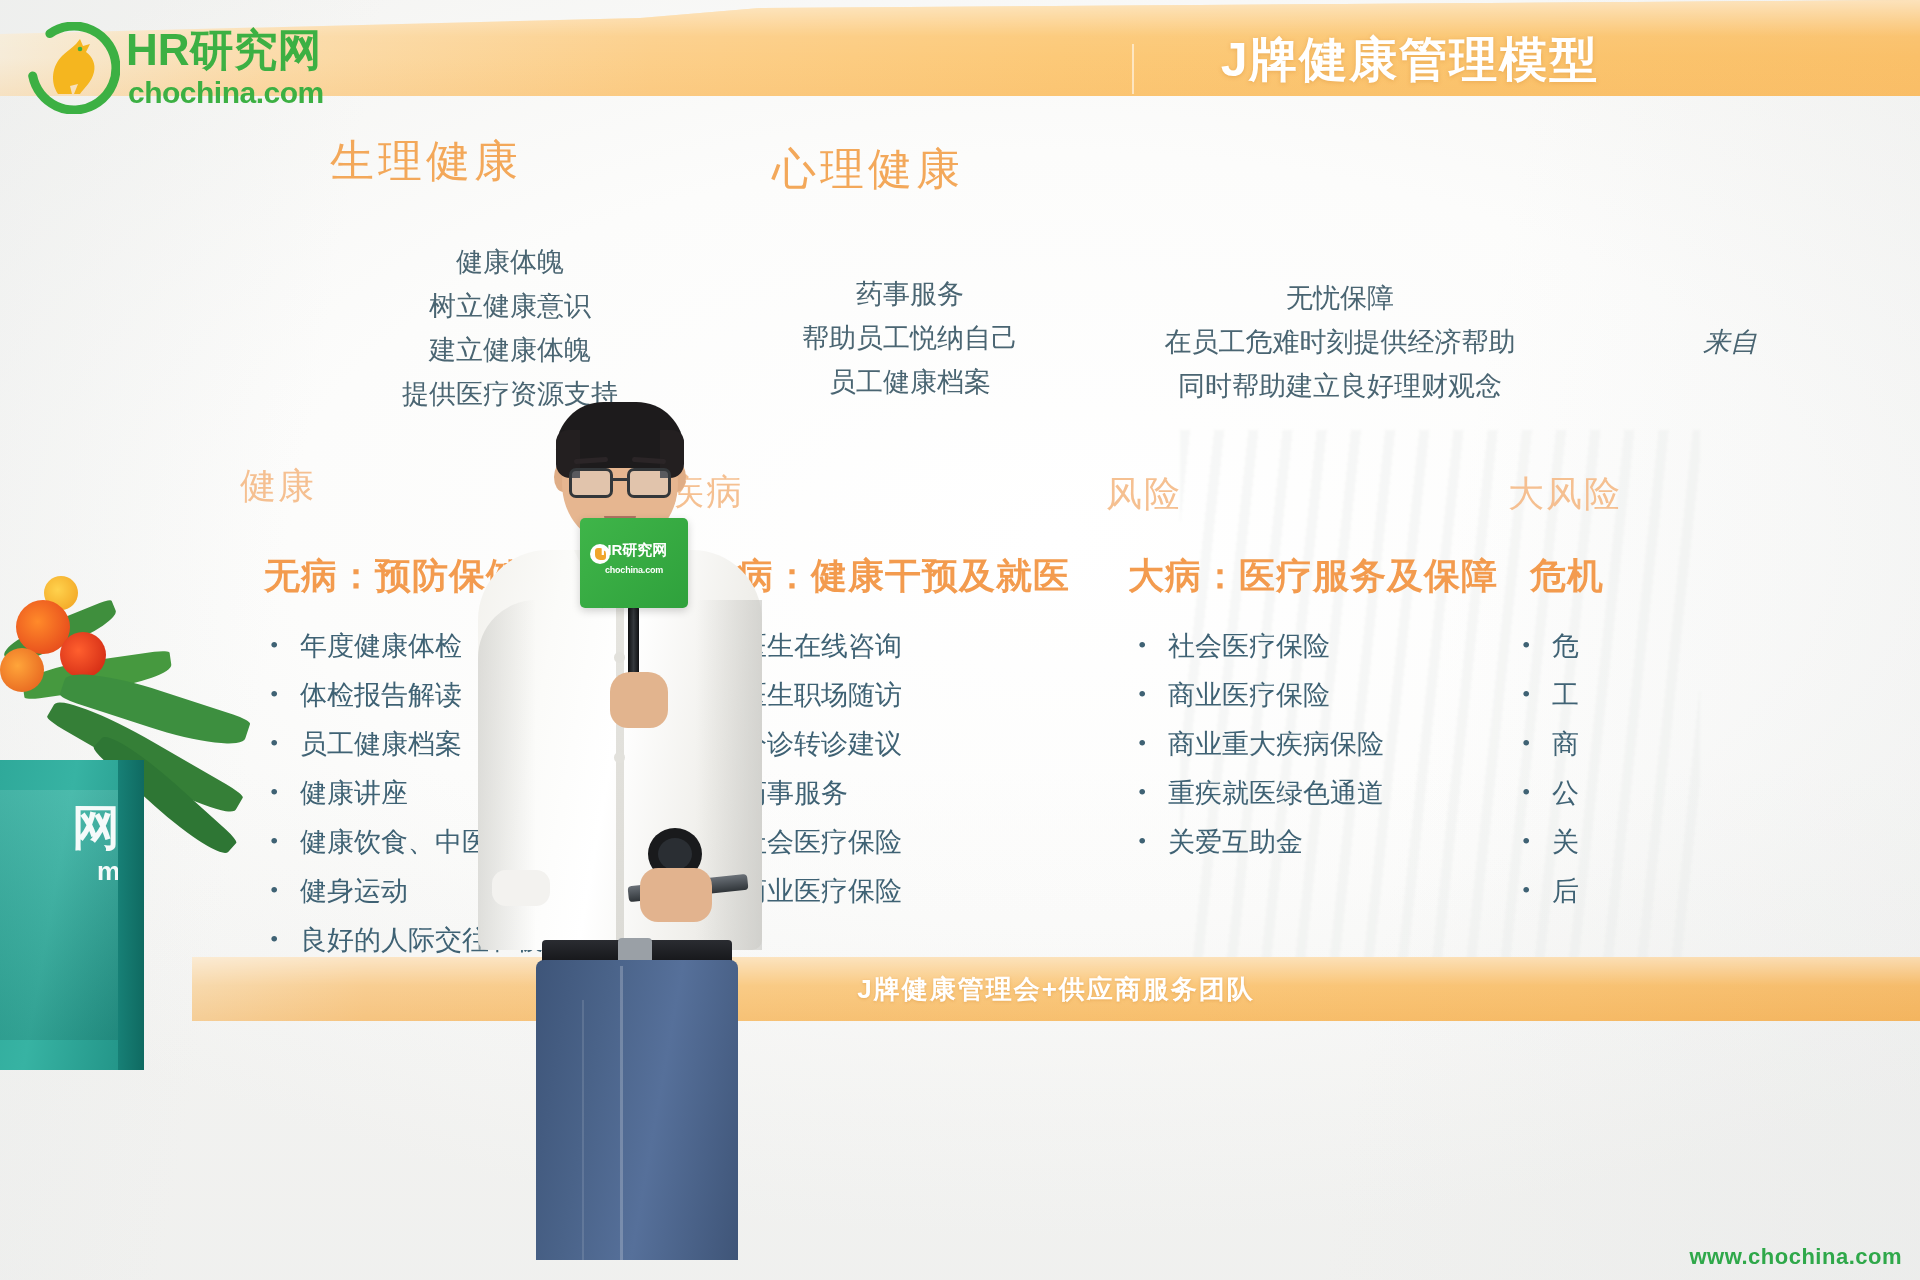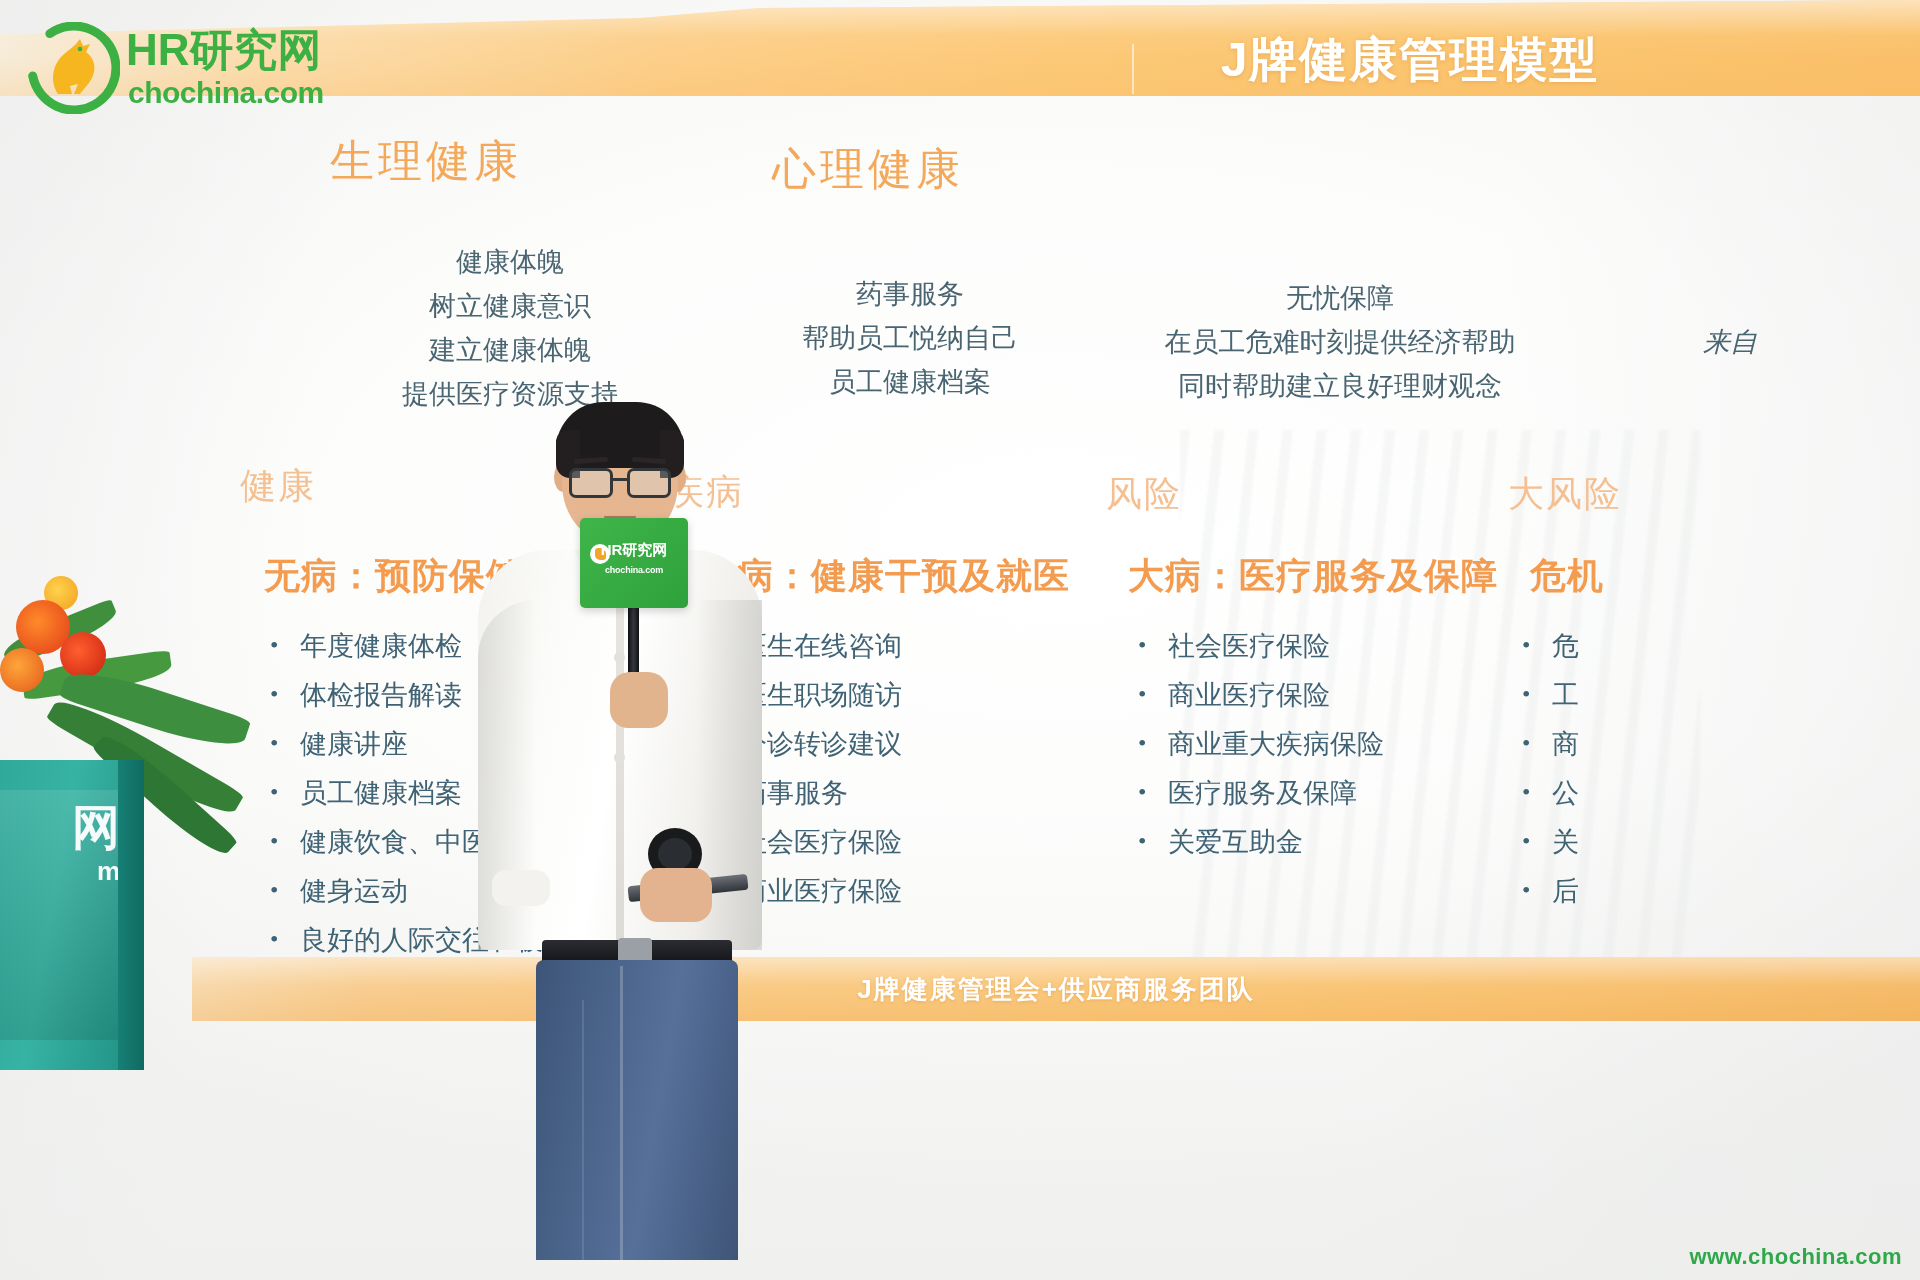--- a/index.html
+++ b/index.html
@@ -311,41 +311,41 @@
   <div class="stage" id="stage-3">大风险</div>
 
   <div class="sec-head" id="sec-head-0">无病：预防保健</div>
   <div class="sec-head" id="sec-head-1">小病：健康干预及就医</div>
   <div class="sec-head" id="sec-head-2">大病：医疗服务及保障</div>
   <div class="sec-head" id="sec-head-3">危机</div>
 
   <ul class="bullets" id="bul-0">
     <li>年度健康体检</li>
     <li>体检报告解读</li>
+    <li>员工健康档案</li>
     <li>健康讲座</li>
-    <li>员工健康档案</li>
     <li>健康饮食、中医养生</li>
     <li>健身运动</li>
     <li>良好的人际交往和被认</li>
   </ul>
 
   <ul class="bullets" id="bul-1">
     <li>医生在线咨询</li>
     <li>医生职场随访</li>
     <li>分诊转诊建议</li>
     <li>药事服务</li>
     <li>社会医疗保险</li>
     <li>商业医疗保险</li>
   </ul>
 
   <ul class="bullets" id="bul-2">
     <li>社会医疗保险</li>
     <li>商业医疗保险</li>
     <li>商业重大疾病保险</li>
-    <li>医疗服务及保障</li>
+    <li>重疾就医绿色通道</li>
     <li>关爱互助金</li>
   </ul>
 
   <ul class="bullets" id="bul-3">
     <li>危</li>
     <li>工</li>
     <li>商</li>
     <li>公</li>
     <li>关</li>
     <li>后</li>

